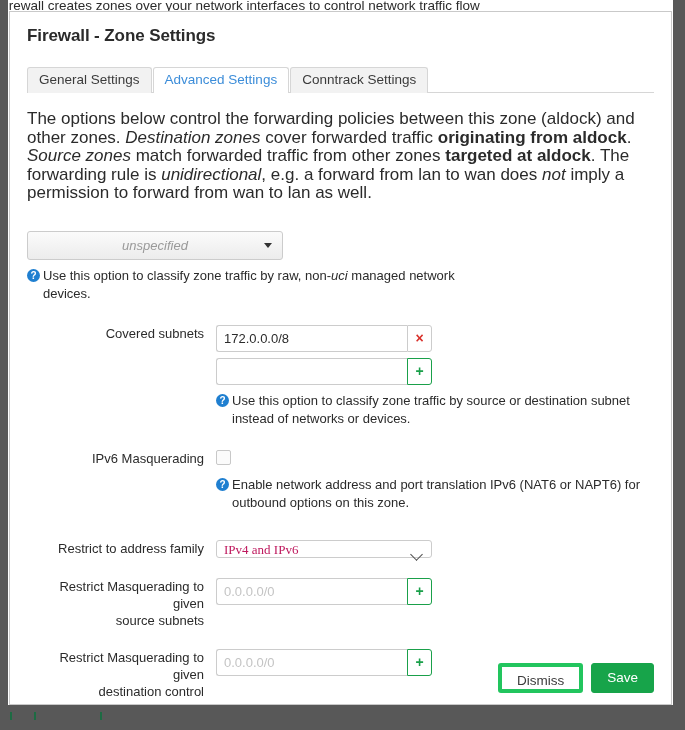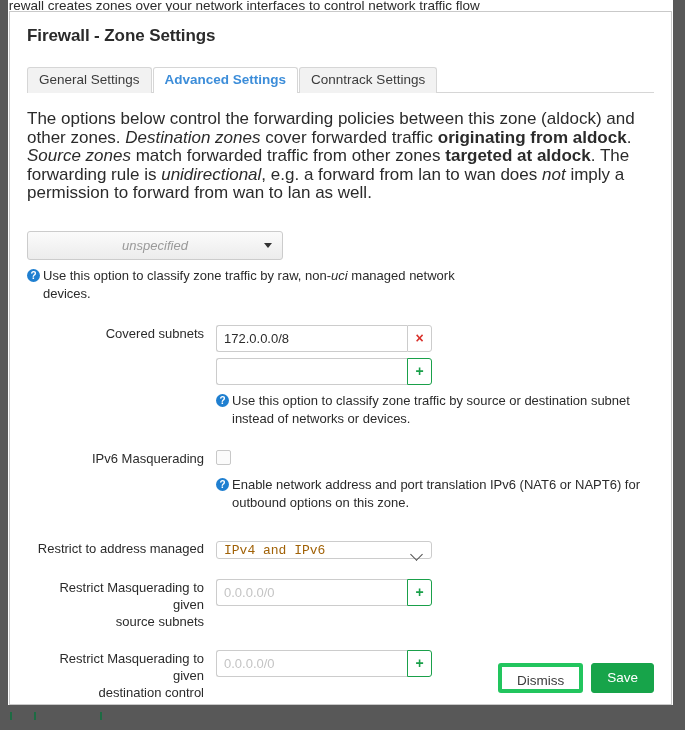--- a/index.html
+++ b/index.html
@@ -106,21 +106,20 @@
     line-height: 16px;
     cursor: pointer;
     box-sizing: border-box;
     height: 26px;
   }
   .tab.active {
     background: #ffffff;
     color: #3c8dd9;
     border-color: #d6d6d6;
     z-index: 2;
-    font-weight: bold;
   }
 
   
   #description {
     margin-top: 17px;
     font-size: 17px;
     line-height: 18.5px;
     color: #2b2b2b;
     width: 648px;
   }
@@ -229,23 +228,23 @@
 
   
   .sel {
     box-sizing: border-box;
     width: 216px;
     height: 18px;
     border: 1px solid #cccccc;
     border-radius: 3px;
     background: #ffffff;
     font-size: 13px;
-    color: #a16207;
+    color: #be185d;
     padding: 0 7px;
-    font-family: Liberation Mono, monospace;
+    font-family: Liberation Serif, serif;
     appearance: none;
     -webkit-appearance: none;
     -moz-appearance: none;
     outline: none;
   }
   .sel-wrap { position: relative; width: 216px; }
   .sel-wrap .chev {
     position: absolute;
     right: 11px;
     top: 10px;
@@ -394,21 +393,21 @@
       <div class="fieldcol">
         <span class="cb"></span>
         <div class="help">
           <span class="qmark">?</span>
           <span class="help-text">Enable network address and port translation IPv6 (NAT6 or NAPT6) for outbound options on this zone.</span>
         </div>
       </div>
     </div>
 
     <div class="form-row row-gap-28">
-      <div class="lbl">Restrict to address managed</div>
+      <div class="lbl">Restrict to address family</div>
       <div class="fieldcol">
         <div class="sel-wrap">
           <select class="sel">
             <option>IPv4 and IPv6</option>
           </select>
           <span class="chev"></span>
         </div>
       </div>
     </div>
 

